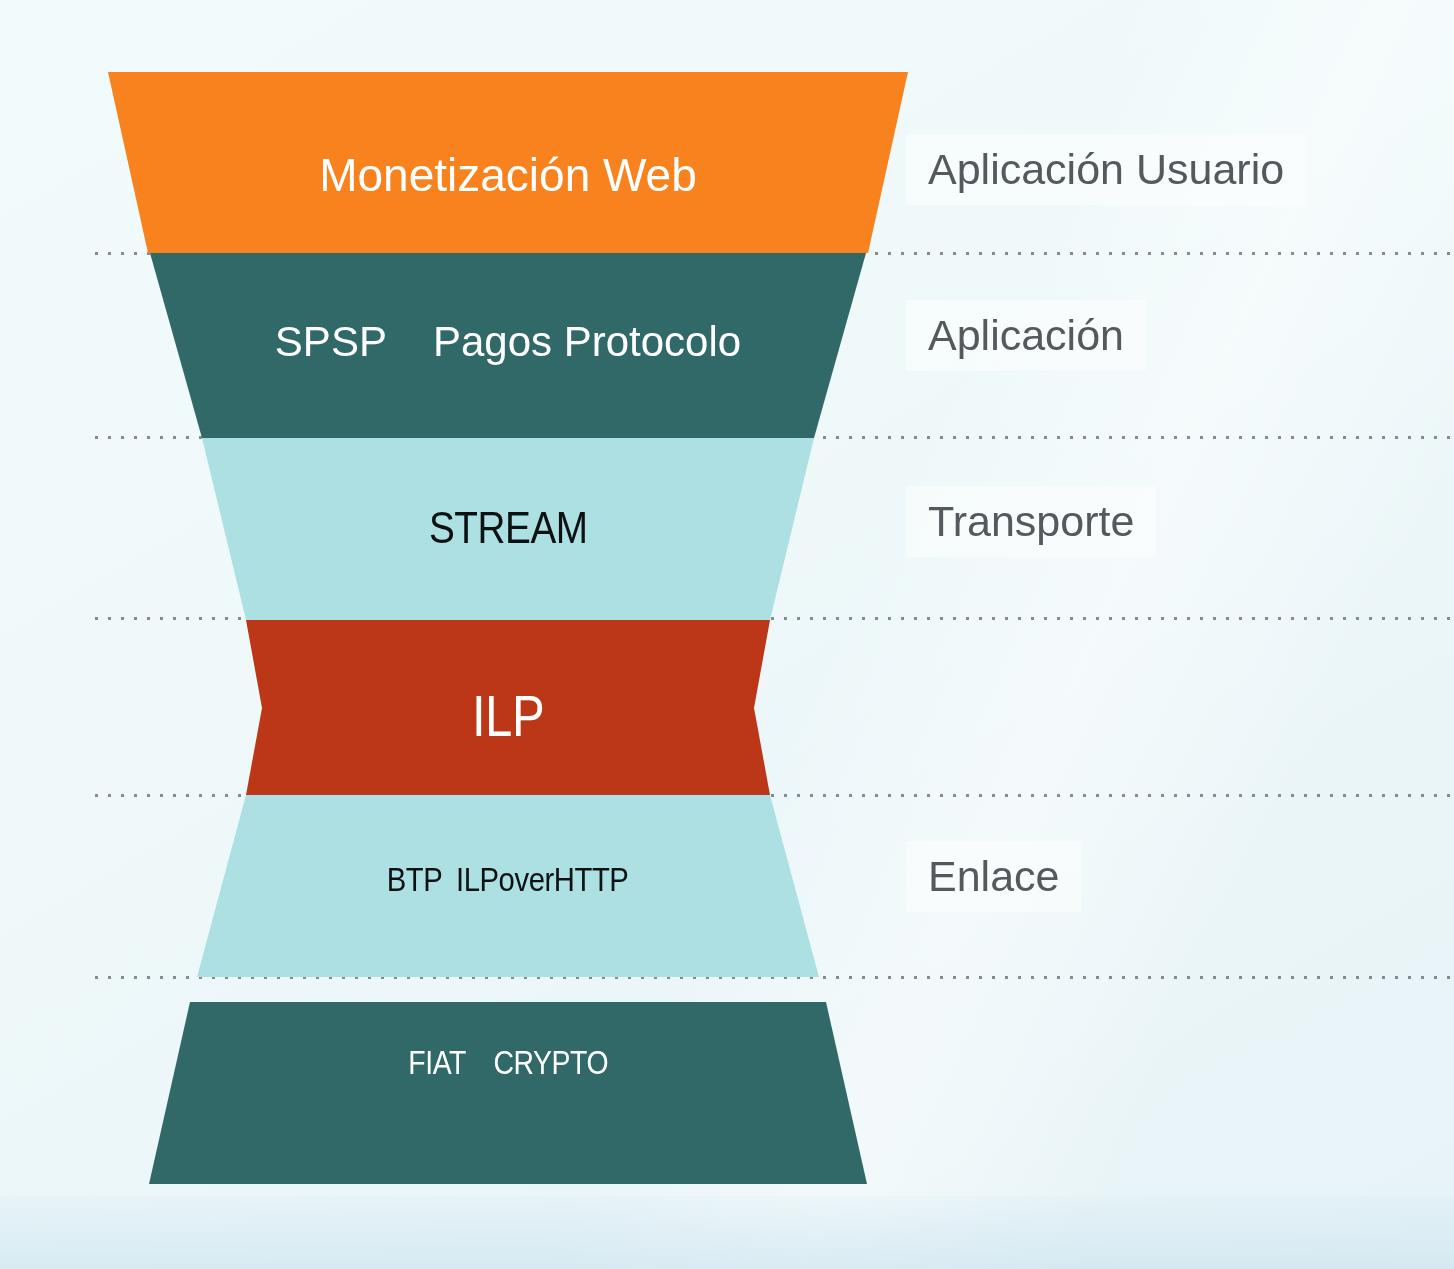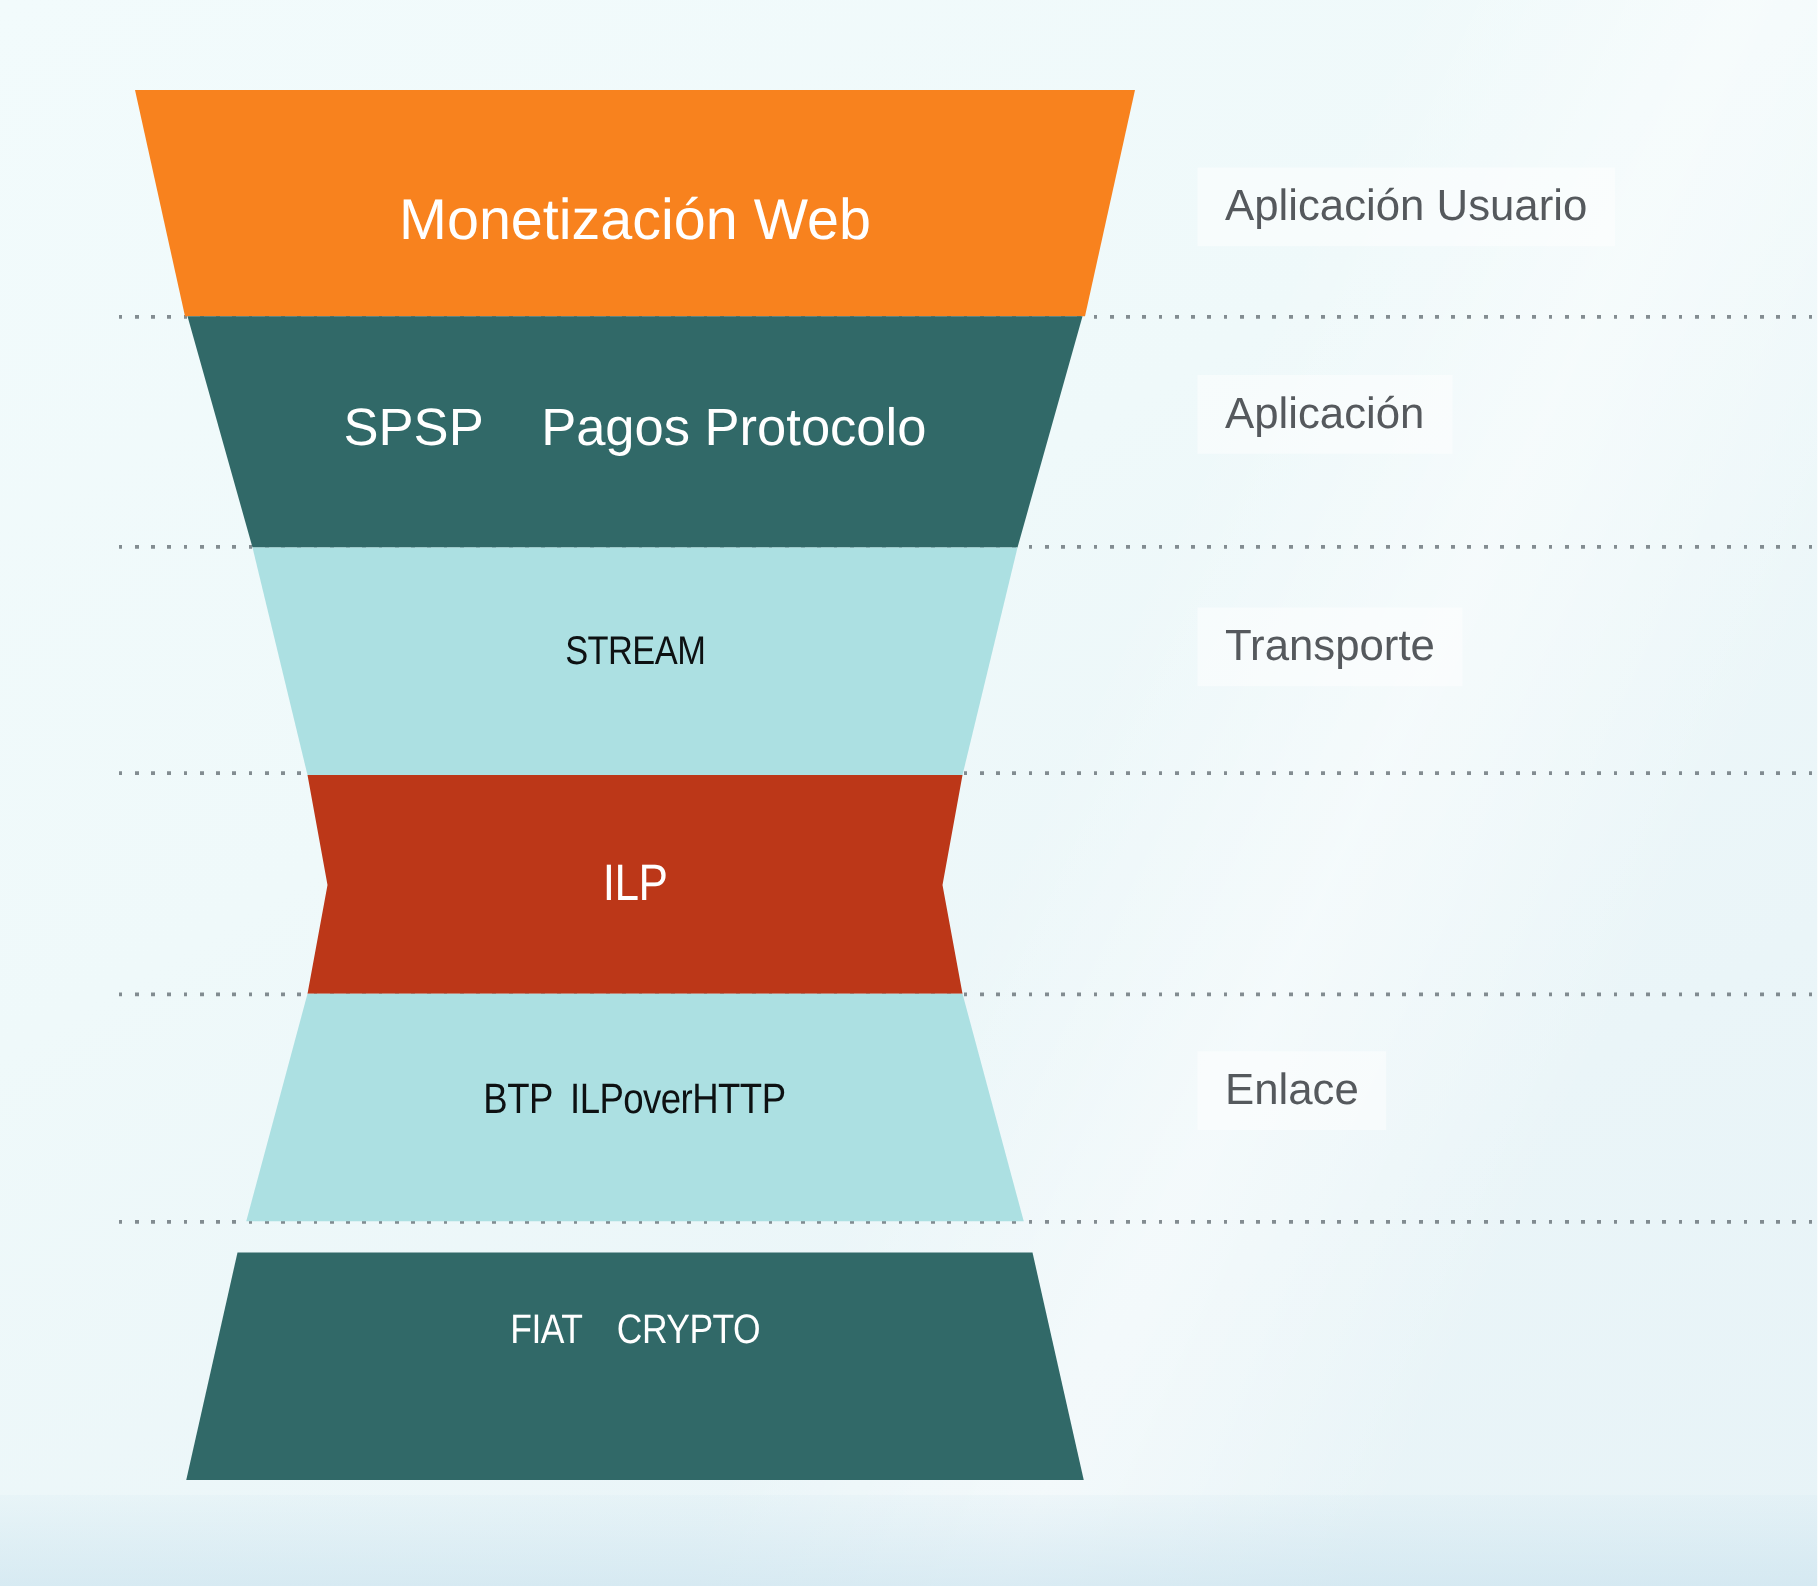--- a/index.html
+++ b/index.html
@@ -27,23 +27,23 @@
   .ltext{
     position:absolute;left:58px;width:900px;
     display:flex;justify-content:center;align-items:center;
     white-space:nowrap;
   }
   .row{display:inline-flex;align-items:baseline;}
   .cond{transform:scaleX(0.86);transform-origin:center;letter-spacing:-0.5px;}
   .t-white{color:#ffffff;}
   .t-dark{color:#0d1112;}
   .rlabel{
-    position:absolute;left:958px;
+    position:absolute;left:906px;
     padding:12px 22px;
-    font-size:35px;line-height:1.1;
+    font-size:43px;line-height:1.1;
     color:#55595d;
     background:rgba(255,255,255,0.48);
     white-space:nowrap;
   }
 </style>
 </head>
 <body>
 
 <div class="stage">
 
@@ -71,27 +71,27 @@
     </span>
   </div>
 
   <div class="ltext" style="top:318px;font-size:42px">
     <span class="row t-white" style="column-gap:46px">
       <span>SPSP</span>
       <span>Pagos Protocolo</span>
     </span>
   </div>
 
-  <div class="ltext" style="top:502px;font-size:32px">
+  <div class="ltext" style="top:502px;font-size:45px">
     <span class="row cond t-dark">
       <span>STREAM</span>
     </span>
   </div>
 
-  <div class="ltext" style="top:683px;font-size:41px">
+  <div class="ltext" style="top:683px;font-size:57px">
     <span class="row cond t-white">
       <span>ILP</span>
     </span>
   </div>
 
   <div class="ltext" style="top:860px;font-size:34px">
     <span class="row cond t-dark" style="column-gap:16px">
       <span>BTP</span>
       <span>ILPoverHTTP</span>
     </span>

